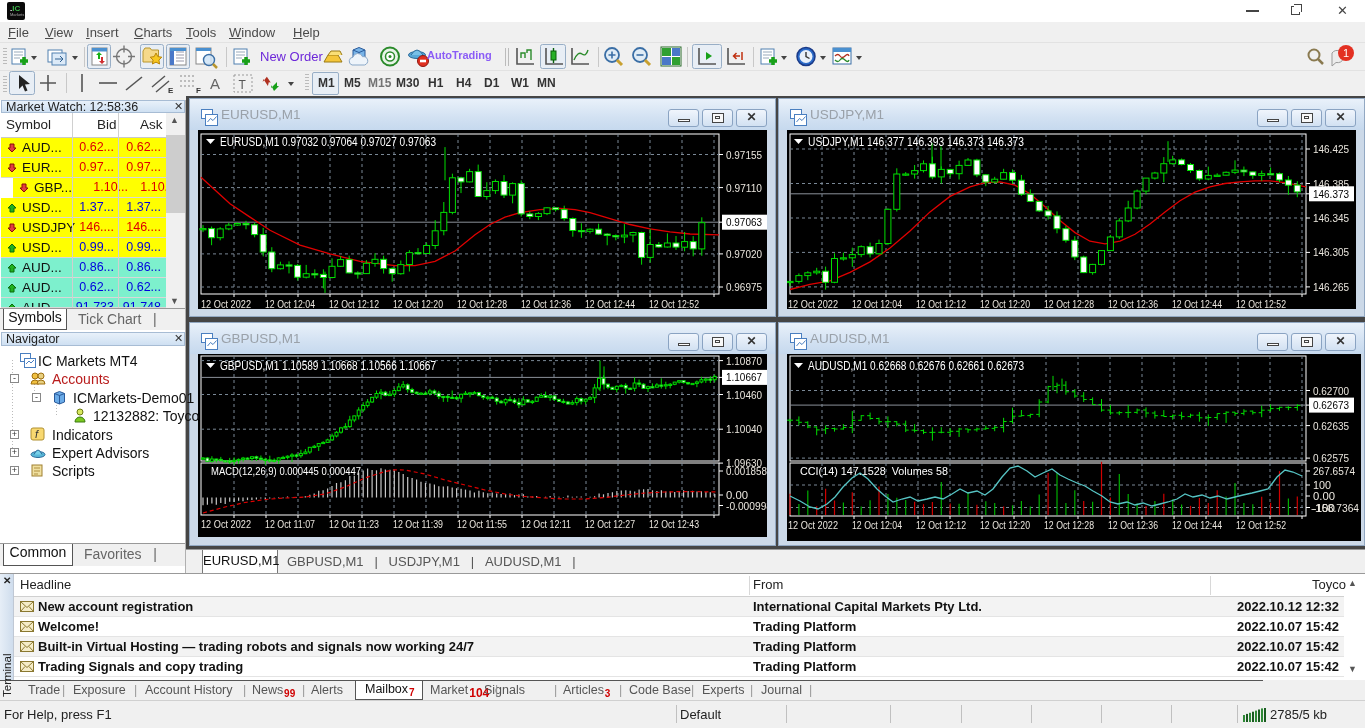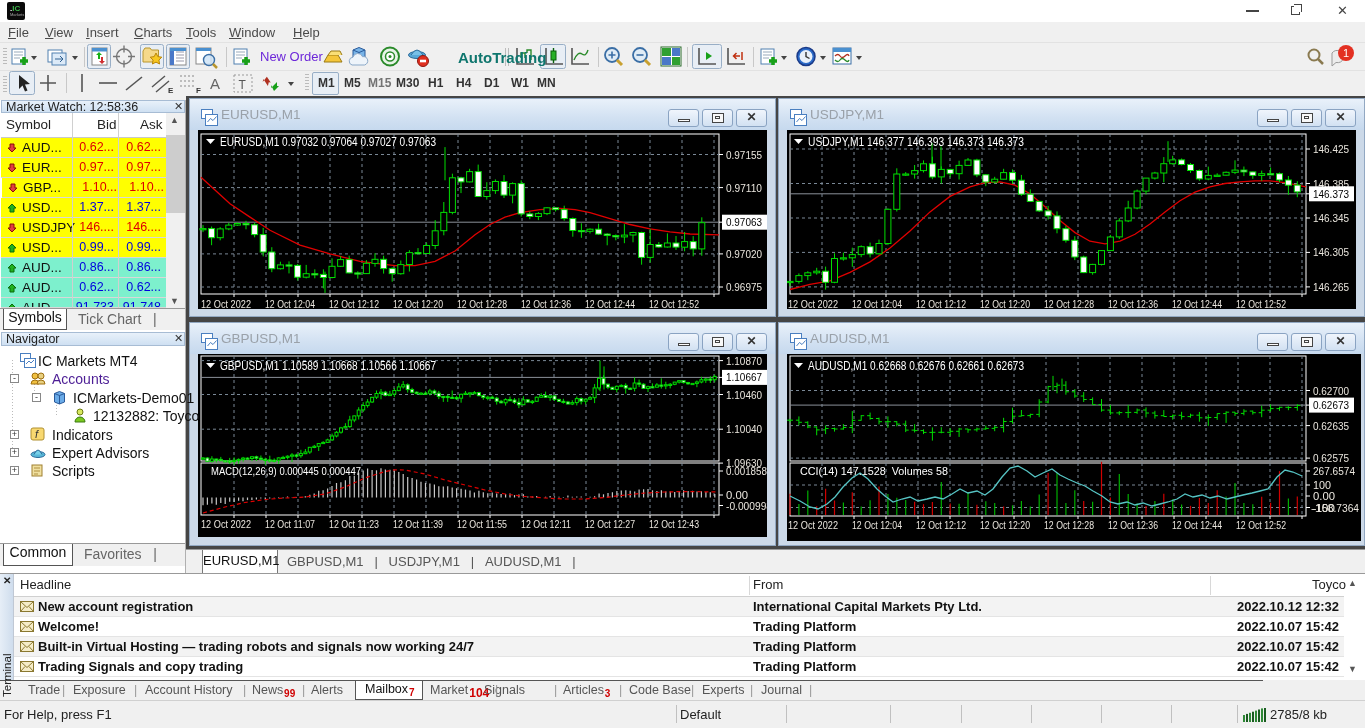--- a/index.html
+++ b/index.html
@@ -117,21 +117,21 @@
         <circle cx="806" cy="13.5" r="6.5" fill="#e8f0fa"></circle>
         <path d="M806 9 v4.5 l3.5 2" stroke="#333" stroke-width="1.4" fill="none"></path>
         <path d="M820 13 l6 0 l-3 4 z" fill="#444"></path>
         <rect x="833" y="5" width="18" height="16" fill="#fff" stroke="#3a6ea5"></rect>
         <rect x="833" y="5" width="18" height="4" fill="#4a90d0"></rect>
         <path d="M835 13 q3 -3 5 0 t5 0 t4 0" fill="none" stroke="#b03020" stroke-width="1.3"></path>
         <path d="M835 17 q3 3 5 0 t5 0 t4 0" fill="none" stroke="#2a8a2a" stroke-width="1.3"></path>
         <path d="M856 13 l6 0 l-3 4 z" fill="#444"></path>
       </svg>
       <div class="abs" style="left:260px;top:6px;font-size:13px;color:#6d28d9">New Order</div>
-      <div class="abs" style="left:458px;top:6px;font-size:15px;color:#0f766e;font-weight:bold">AutoTrading</div>
+      <div class="abs" style="left:427px;top:6px;font-size:11px;color:#8b5cf6;font-weight:bold">AutoTrading</div>
       <svg class="abs" style="left:1300px;top:0" width="65" height="28" xmlns="http://www.w3.org/2000/svg">
         <circle cx="14" cy="12" r="5.5" fill="none" stroke="#8a7a50" stroke-width="2"></circle>
         <line x1="18" y1="16" x2="23" y2="21" stroke="#8a7a50" stroke-width="2.5"></line>
         <path d="M 32 10 a 6.5 6 0 1 1 4 9.5 l -4 3.5 z" fill="#ececec" stroke="#9a9a9a"></path>
         <circle cx="46" cy="10" r="8" fill="#e33022"></circle>
         <text x="46" y="14" font-size="11" fill="#fff" text-anchor="middle" font-family="Liberation Sans, sans-serif">1</text>
       </svg>
     </div>
     <div class="abs" style="left:0;top:71px;width:1365px;height:25px;background:#f0f0f0">
       <div class="grip" style="left:3px"></div>
@@ -1394,21 +1394,21 @@
         <span class="abs nowrap" style="right:5px;top:2px;font-size:12.5px;color:#dd0000">0.62...</span>
       </div>
       <div class="abs" style="left:1px;top:58px;width:165px;height:20px;background:#ffff00;overflow:hidden;border-bottom:1px solid #d8d8d8">
         <svg class="abs" style="left:5px;top:5px" width="12" height="10" xmlns="http://www.w3.org/2000/svg">
           <path d="M2 5 L6 9 L10 5 L8 5 L8 1 L4 1 L4 5 Z" fill="#e04040" stroke="#8a0a0a"></path>
         </svg>
         <span class="abs nowrap" style="left:21px;top:2px;font-size:13.5px;color:#111">EUR...</span>
         <span class="abs nowrap" style="right:52px;top:2px;font-size:12.5px;color:#dd0000">0.97...</span>
         <span class="abs nowrap" style="right:5px;top:2px;font-size:12.5px;color:#dd0000">0.97...</span>
       </div>
-      <div class="abs" style="left:2px;top:78px;width:167px;height:20px;background:#ffff00;overflow:hidden;border-bottom:1px solid #d8d8d8">
+      <div class="abs" style="left:13px;top:78px;width:167px;height:20px;background:#ffff00;overflow:hidden;border-bottom:1px solid #d8d8d8">
         <svg class="abs" style="left:5px;top:5px" width="12" height="10" xmlns="http://www.w3.org/2000/svg">
           <path d="M2 5 L6 9 L10 5 L8 5 L8 1 L4 1 L4 5 Z" fill="#e04040" stroke="#8a0a0a"></path>
         </svg>
         <span class="abs nowrap" style="left:21px;top:2px;font-size:13.5px;color:#111">GBP...</span>
         <span class="abs nowrap" style="right:52px;top:2px;font-size:12.5px;color:#dd0000">1.10...</span>
         <span class="abs nowrap" style="right:5px;top:2px;font-size:12.5px;color:#dd0000">1.10...</span>
       </div>
       <div class="abs" style="left:1px;top:98px;width:165px;height:20px;background:#ffff00;overflow:hidden;border-bottom:1px solid #d8d8d8">
         <svg class="abs" style="left:5px;top:5px" width="12" height="10" xmlns="http://www.w3.org/2000/svg">
           <path d="M2 5 L6 1 L10 5 L8 5 L8 9 L4 9 L4 5 Z" fill="#20b020" stroke="#0a6a0a"></path>
@@ -1481,21 +1481,21 @@
         <path d="M6 11 l3-3 l2 2 l3-3" stroke="#4a7fc0" fill="none"></path>
       </svg>
       <div class="abs nowrap" style="left:38px;top:253px;font-size:14px;color:#111">IC Markets MT4</div>
       <div class="abs" style="left:10px;top:274.4px;width:9px;height:9px;border:1px solid #888;background:#fff;font-size:9px;line-height:7px;text-align:center;color:#333">-</div>
       <svg class="abs" style="left:30px;top:271.4px" width="16" height="15" xmlns="http://www.w3.org/2000/svg">
         <circle cx="5" cy="5" r="3" fill="#f0c040" stroke="#a07010"></circle>
         <path d="M1 13 a4 4 0 0 1 8 0 z" fill="#f0c040" stroke="#a07010"></path>
         <circle cx="11" cy="5" r="3" fill="#e8d080" stroke="#a07010"></circle>
         <path d="M7 13 a4 4 0 0 1 8 0 z" fill="#e8d080" stroke="#a07010"></path>
       </svg>
-      <div class="abs nowrap" style="left:52px;top:271.4px;font-size:14px;color:#4c1d95">Accounts</div>
+      <div class="abs nowrap" style="left:52px;top:271.4px;font-size:14px;color:#b91c1c">Accounts</div>
       <div class="abs" style="left:32px;top:292.79999999999995px;width:9px;height:9px;border:1px solid #888;background:#fff;font-size:9px;line-height:7px;text-align:center;color:#333">-</div>
       <svg class="abs" style="left:52px;top:289.79999999999995px" width="16" height="15" xmlns="http://www.w3.org/2000/svg">
         <path d="M2.5 3.5 l5 -2 l5 2 l0 8.5 l-5 2 l-5 -2 z" fill="#6aabe8" stroke="#2a5a9a"></path>
         <path d="M2.5 3.5 l5 2 l0 8.5 M7.5 5.5 l5 -2" fill="none" stroke="#2a5a9a"></path>
       </svg>
       <div class="abs nowrap" style="left:73px;top:289.79999999999995px;font-size:14px;color:#111">ICMarkets-Demo01</div>
       <svg class="abs" style="left:73px;top:308.19999999999993px" width="16" height="15" xmlns="http://www.w3.org/2000/svg">
         <circle cx="7" cy="4" r="3" fill="#d8e860" stroke="#6a7a10"></circle>
         <path d="M2 14 a5 5 0 0 1 10 0 z" fill="#7ac820" stroke="#3a7a10"></path>
       </svg>
@@ -1613,15 +1613,15 @@
       <svg class="abs" style="left:1243px;top:7px" width="24" height="14" xmlns="http://www.w3.org/2000/svg">
         <rect x="0" y="7.0" width="2" height="7.0" fill="#2e8a36"></rect>
         <rect x="3" y="5.9" width="2" height="8.1" fill="#1a5c20"></rect>
         <rect x="6" y="4.8" width="2" height="9.2" fill="#2e8a36"></rect>
         <rect x="9" y="3.7" width="2" height="10.3" fill="#1a5c20"></rect>
         <rect x="12" y="2.6" width="2" height="11.4" fill="#2e8a36"></rect>
         <rect x="15" y="1.5" width="2" height="12.5" fill="#1a5c20"></rect>
         <rect x="18" y="0.4" width="2" height="13.6" fill="#2e8a36"></rect>
         <rect x="21" y="-0.7" width="2" height="14.7" fill="#1a5c20"></rect>
       </svg>
-      <span class="abs nowrap" style="left:1270px;top:6px">2785/8 kb</span>
+      <span class="abs nowrap" style="left:1270px;top:6px">2785/5 kb</span>
     </div>
     <div class="abs nowrap" style="left:1px;top:697px;transform:rotate(-90deg);transform-origin:0 0;font-size:11.5px;color:#222;z-index:50">Terminal</div>
   </div>
 </body></html>

